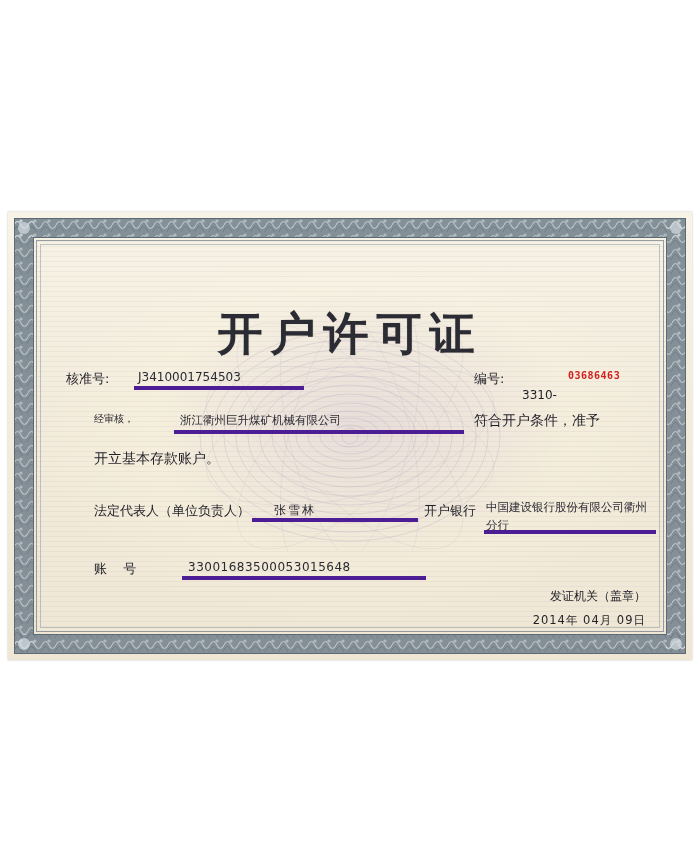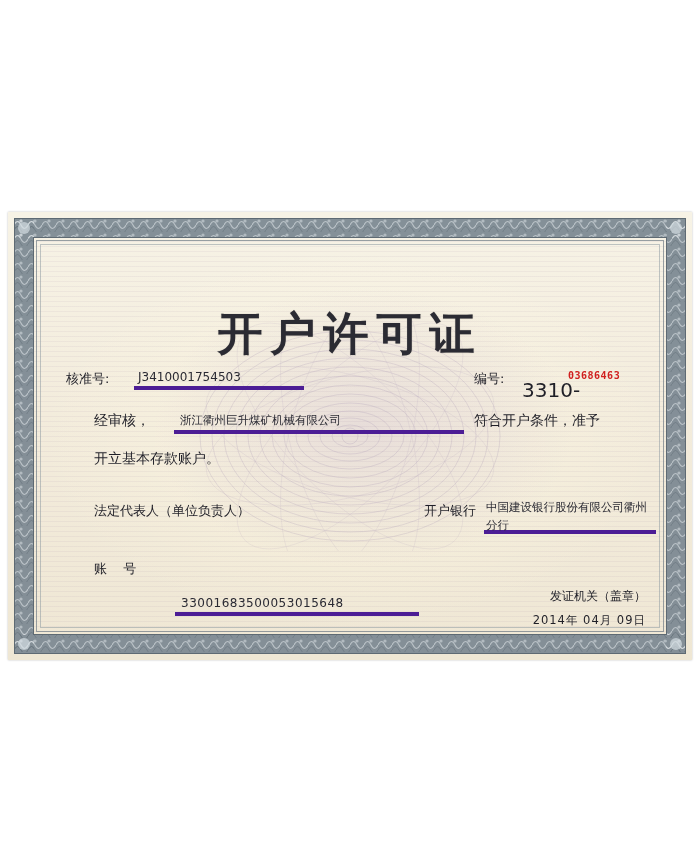--- a/index.html
+++ b/index.html
@@ -164,23 +164,23 @@
   #approval-value {
     position: absolute;
     left: 4px;
     top: 2px;
     font-size: 12px;
   }
   #number-label { position: absolute; left: 408px; top: 2px; }
   #number-prefix {
     position: absolute;
     left: 456px;
-    top: 10px;
-    font-family: "DejaVu Sans", sans-serif;
-    font-size: 20px;
+    top: 20px;
+    font-family: "DejaVu Sans", sans-serif;
+    font-size: 12px;
     color: #1f1f27;
   }
   #number-red {
     position: absolute;
     left: 502px;
     top: 2px;
     font-family: "DejaVu Sans Mono", monospace;
     font-size: 10px;
     font-weight: bold;
     color: #d0201f;
@@ -188,21 +188,21 @@
   }
 
   
   #row-audit {
     position: absolute;
     left: 18px;
     top: 158px;
     width: 572px;
     height: 22px;
   }
-  #audit-label { position: absolute; left: 28px; top: 2px; font-size: 14px; }
+  #audit-label { position: absolute; left: 28px; top: 2px; font-size: 10px; }
   #company-wrap {
     position: absolute;
     left: 108px;
     top: 0;
     width: 290px;
     height: 20px;
   }
   #company-name {
     position: absolute;
     left: 6px;
@@ -266,25 +266,24 @@
   #row-account {
     position: absolute;
     left: 18px;
     top: 306px;
     width: 572px;
     height: 20px;
   }
   #account-label { position: absolute; left: 28px; top: 2px; letter-spacing: 6px; }
   #account-value-wrap {
     position: absolute;
-    left: 109px;
+    left: 116px;
     top: 0;
     width: 244px;
     height: 18px;
-    margin-top: 36px;
   }
   #account-value {
     position: absolute;
     left: 6px;
     top: 2px;
     font-size: 12px;
     letter-spacing: 0.5px;
   }
 
   
@@ -391,20 +390,23 @@
         <span id="company-wrap" class="underline">
           <span id="company-name" class="fld-value">浙江衢州巨升煤矿机械有限公司</span>
         </span>
         <span id="audit-tail" class="fld-label">符合开户条件，准予</span>
       </div>
 
       <div id="row-open">开立基本存款账户。</div>
 
       <div id="row-legal">
         <span id="legal-label" class="fld-label">法定代表人（单位负责人）</span>
+        <span id="legal-value-wrap" class="underline">
+          <span id="legal-value" class="fld-value">张雪林</span>
+        </span>
         <span id="bank-label" class="fld-label">开户银行</span>
         <span id="bank-value-wrap" class="underline">
           <span id="bank-value" class="fld-value">中国建设银行股份有限公司衢州分行</span>
         </span>
       </div>
 
       <div id="row-account">
         <span id="account-label" class="fld-label">账 号</span>
         <span id="account-value-wrap" class="underline">
           <span id="account-value" class="fld-value">33001683500053015648</span>

